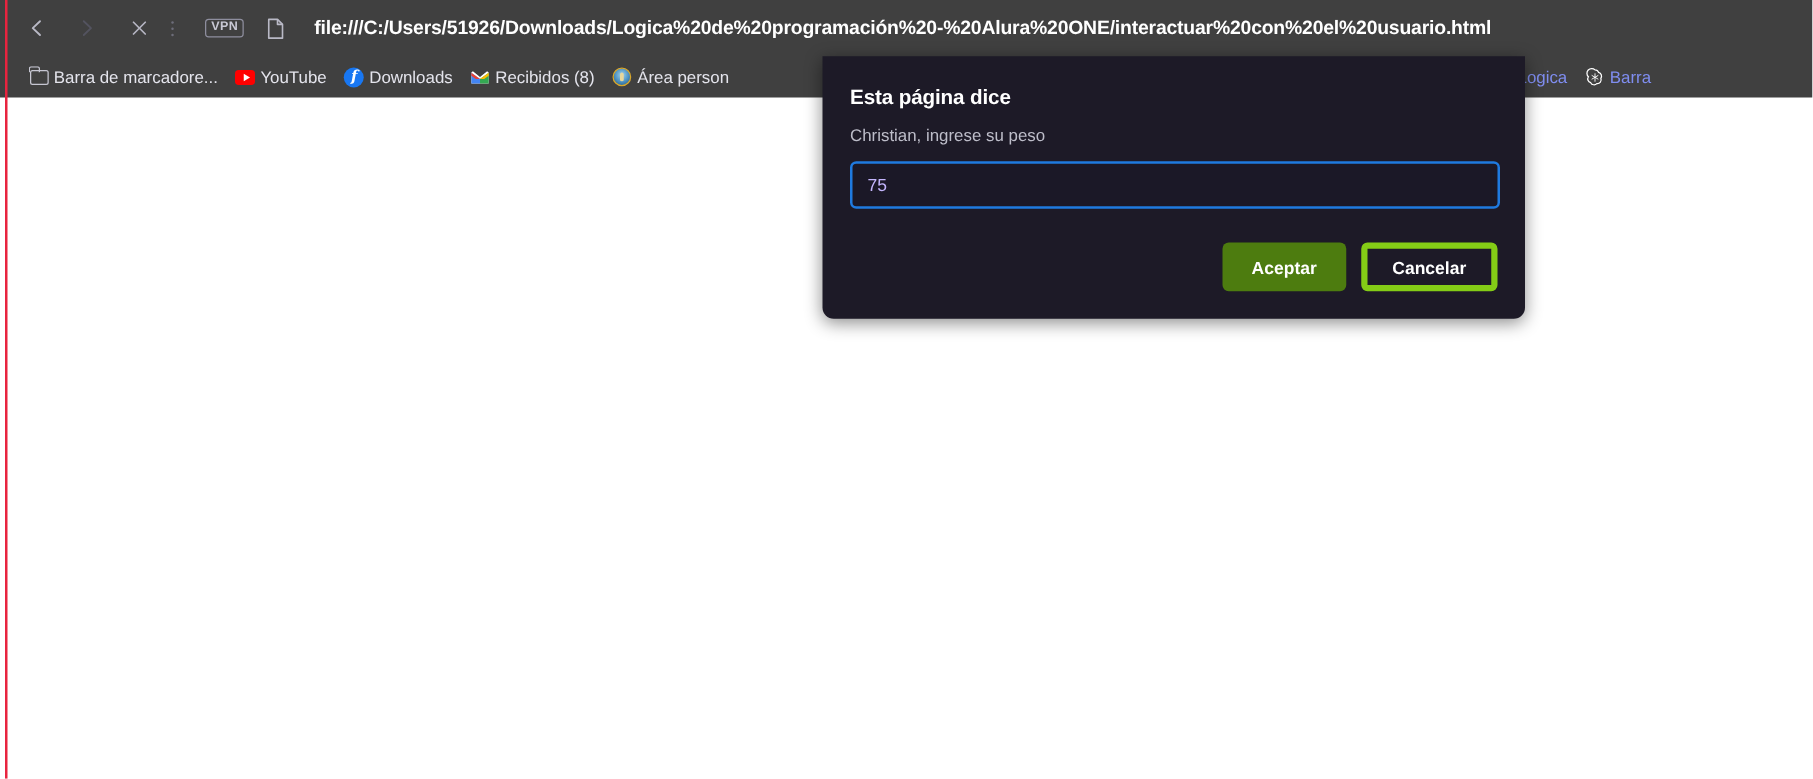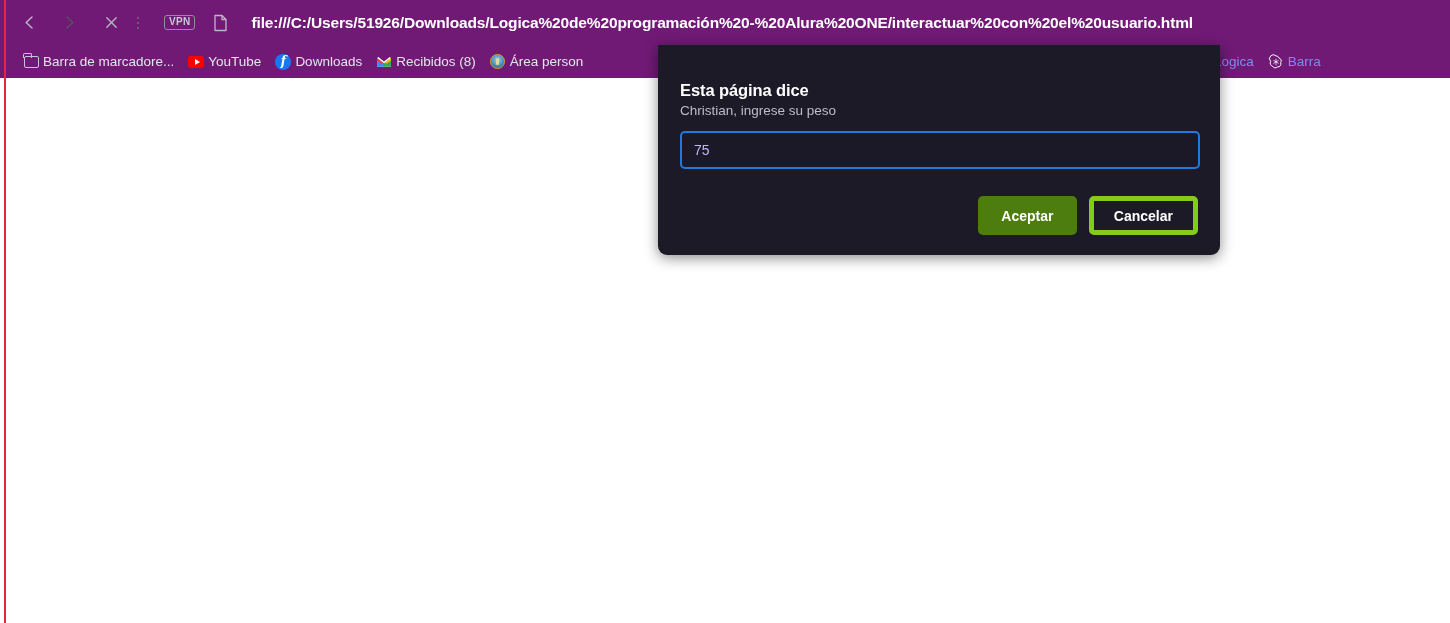--- a/index.html
+++ b/index.html
@@ -29,21 +29,21 @@
     background: #e8243f;
     z-index: 40;
   }
 
   
   .chrome {
     position: absolute;
     left: 0; top: 0;
     width: 1450px;
     height: 78px;
-    background: #701a75;
+    background: #404040;
     z-index: 10;
   }
 
   
   .toolbar {
     position: absolute;
     left: 0; top: 0;
     width: 1450px;
     height: 45px;
     display: flex;
@@ -246,27 +246,27 @@
     box-shadow: 0 3px 14px rgba(0,0,0,0.45);
     z-index: 30;
     padding: 18px 22px 0 22px;
   }
 
   .dlg-title {
     color: #ffffff;
     font-size: 16.5px;
     font-weight: 700;
     letter-spacing: -0.1px;
-    margin-top: 18px;
+    margin-top: 6px;
   }
 
   .dlg-message {
     color: #bdbdc9;
     font-size: 13.5px;
-    margin-top: 3px;
+    margin-top: 13px;
   }
 
   .dlg-input {
     display: block;
     width: 520px;
     height: 38px;
     margin-top: 13px;
     background: #1b1827;
     border: 2px solid #1f7ae0;
     border-radius: 5px;

